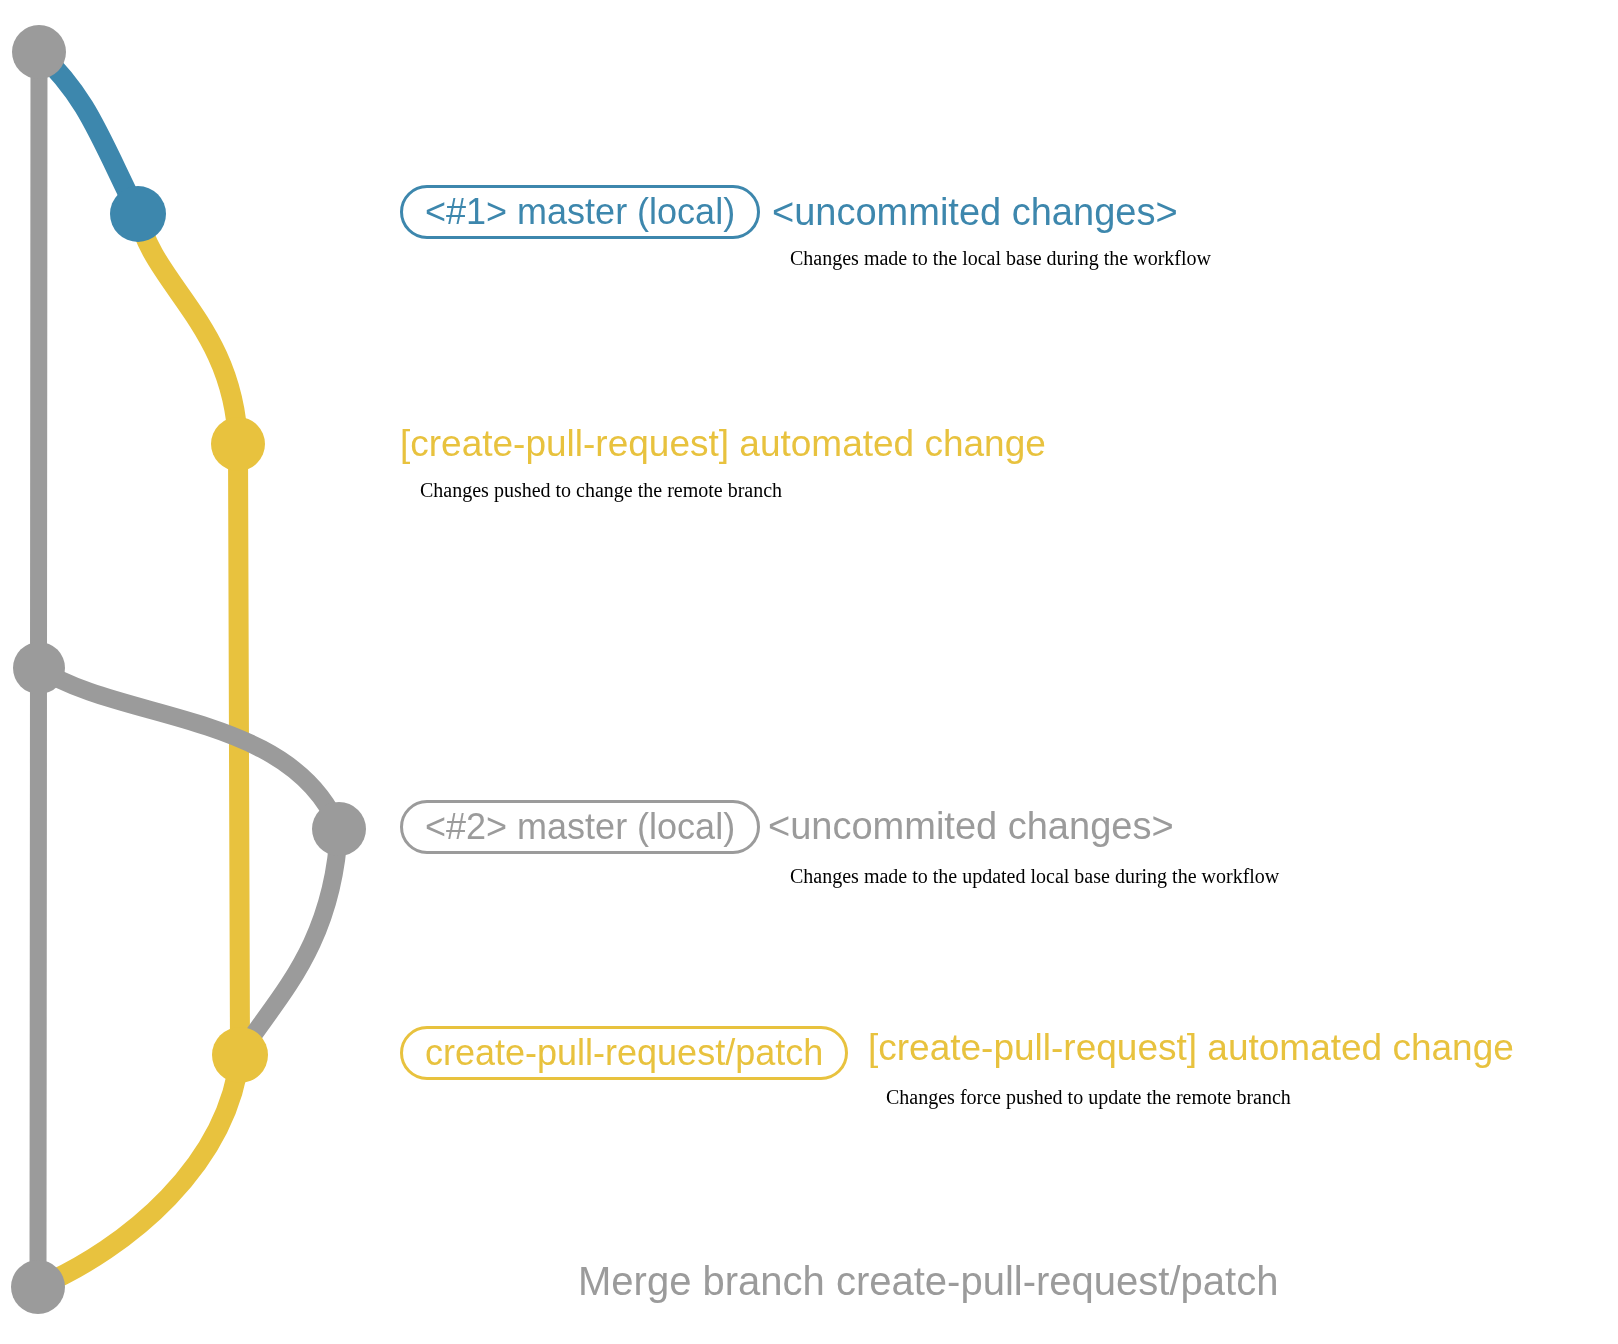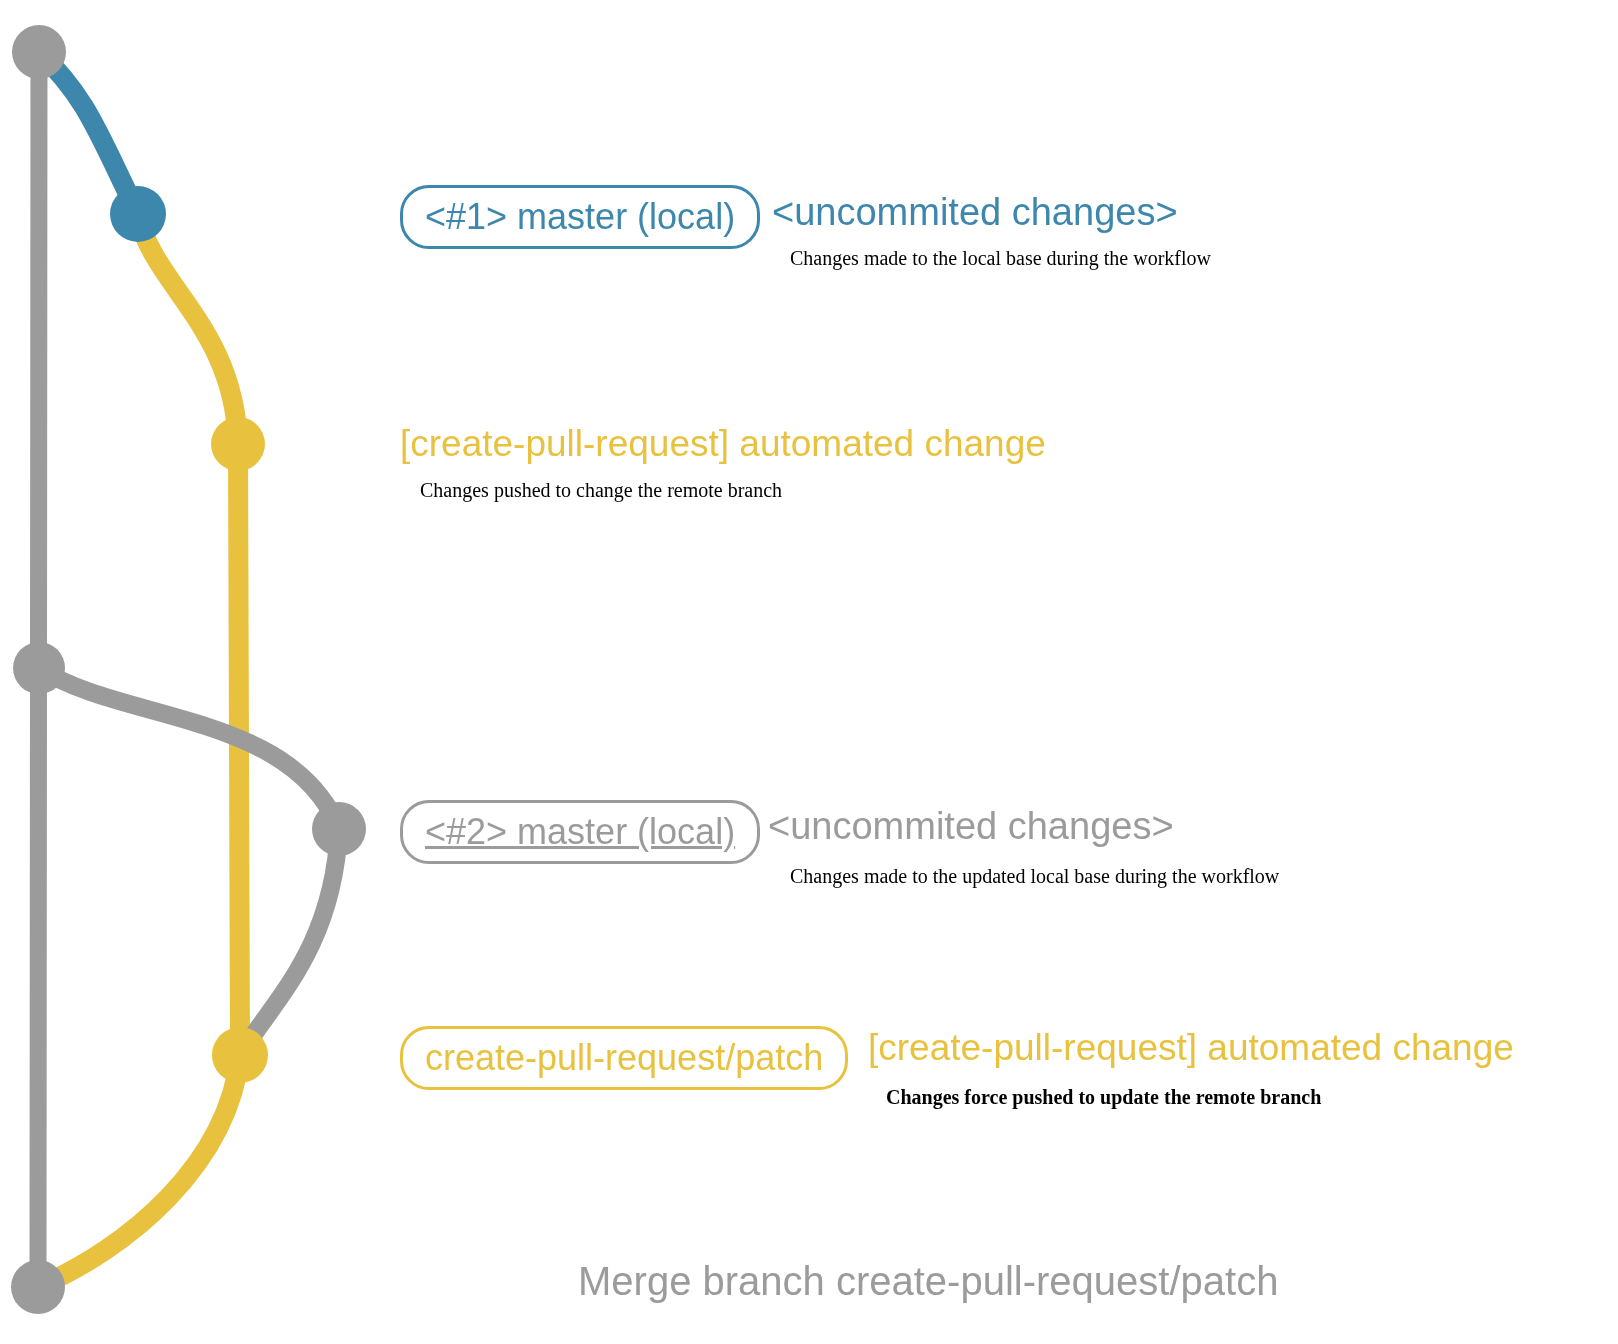--- a/index.html
+++ b/index.html
@@ -33,26 +33,26 @@
   .msg.gray   { color: var(--c-gray); }
   .msg.yellow { color: var(--c-yellow); }
   .note {
     position: absolute; white-space: nowrap; z-index: 1;
     font-family: "Liberation Serif", serif;
     font-size: 20px; line-height: 40px; color: var(--c-note);
   }
   .badge {
     position: absolute; z-index: 1;
     display: inline-flex; align-items: center;
-    height: 64px; padding: 0 22px; box-sizing: border-box;
+    height: 54px; padding: 0 22px; box-sizing: border-box;
     border: 3px solid; border-radius: 29px;
     font-size: 36px; white-space: nowrap; background: #ffffff;
   }
   .badge.blue   { color: var(--c-blue);   border-color: var(--c-blue); }
-  .badge.gray   { color: var(--c-gray);   border-color: var(--c-gray); text-decoration: underline; }
+  .badge.gray   { color: var(--c-gray);   border-color: var(--c-gray); }
   .badge.yellow { color: var(--c-yellow); border-color: var(--c-yellow); }
 </style>
 </head>
 <body>
 
 <div class="canvas">
 
   <svg class="graph" width="1618" height="1344" viewBox="0 0 1618 1344">
 
     <path class="edge gray" stroke-width="17" d="M39 52 L38 1287"></path>
@@ -86,17 +86,17 @@
   <div class="msg yellow" style="left:400px; top:422px;">[create-pull-request] automated change</div>
   <div class="note" style="left:420px; top:470px;">Changes pushed to change the remote branch</div>
 
 
   <div class="badge gray" style="left:400px; top:800px;">&lt;#2&gt; master (local)</div>
   <div class="msg gray" style="left:768px; top:804px; font-size:38px;">&lt;uncommited changes&gt;</div>
   <div class="note" style="left:790px; top:856px;">Changes made to the updated local base during the workflow</div>
 
   <div class="badge yellow" style="left:400px; top:1026px;">create-pull-request/patch</div>
   <div class="msg yellow" style="left:868px; top:1026px;">[create-pull-request] automated change</div>
-  <div class="note" style="left:886px; top:1077px;font-weight:bold;">Changes force pushed to update the remote branch</div>
+  <div class="note" style="left:886px; top:1077px;">Changes force pushed to update the remote branch</div>
 
   <div class="lbl big" style="left:578px; top:1257px;">Merge branch create-pull-request/patch</div>
 
 </div>
 
 </body></html>

